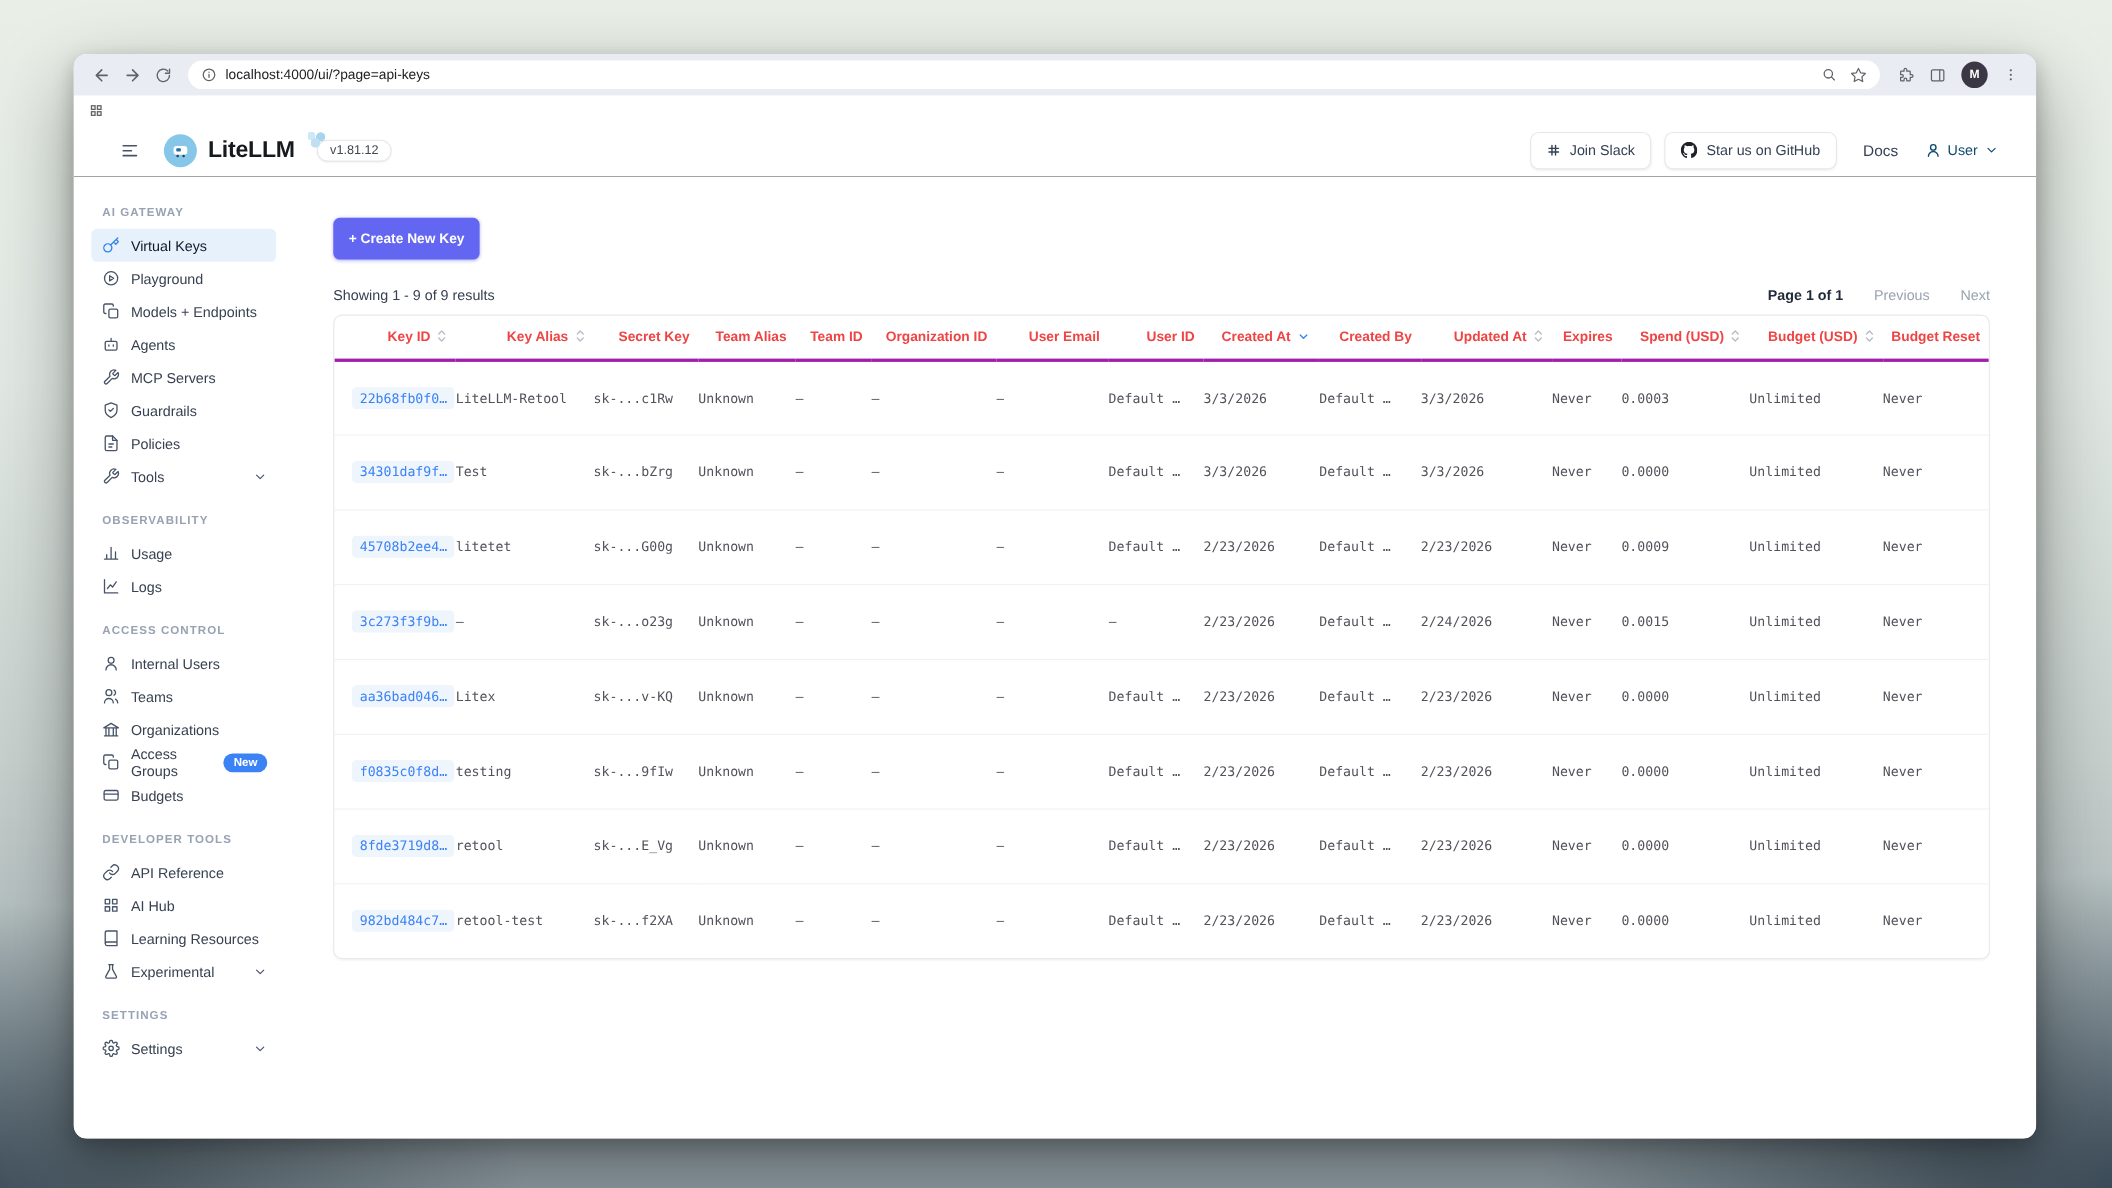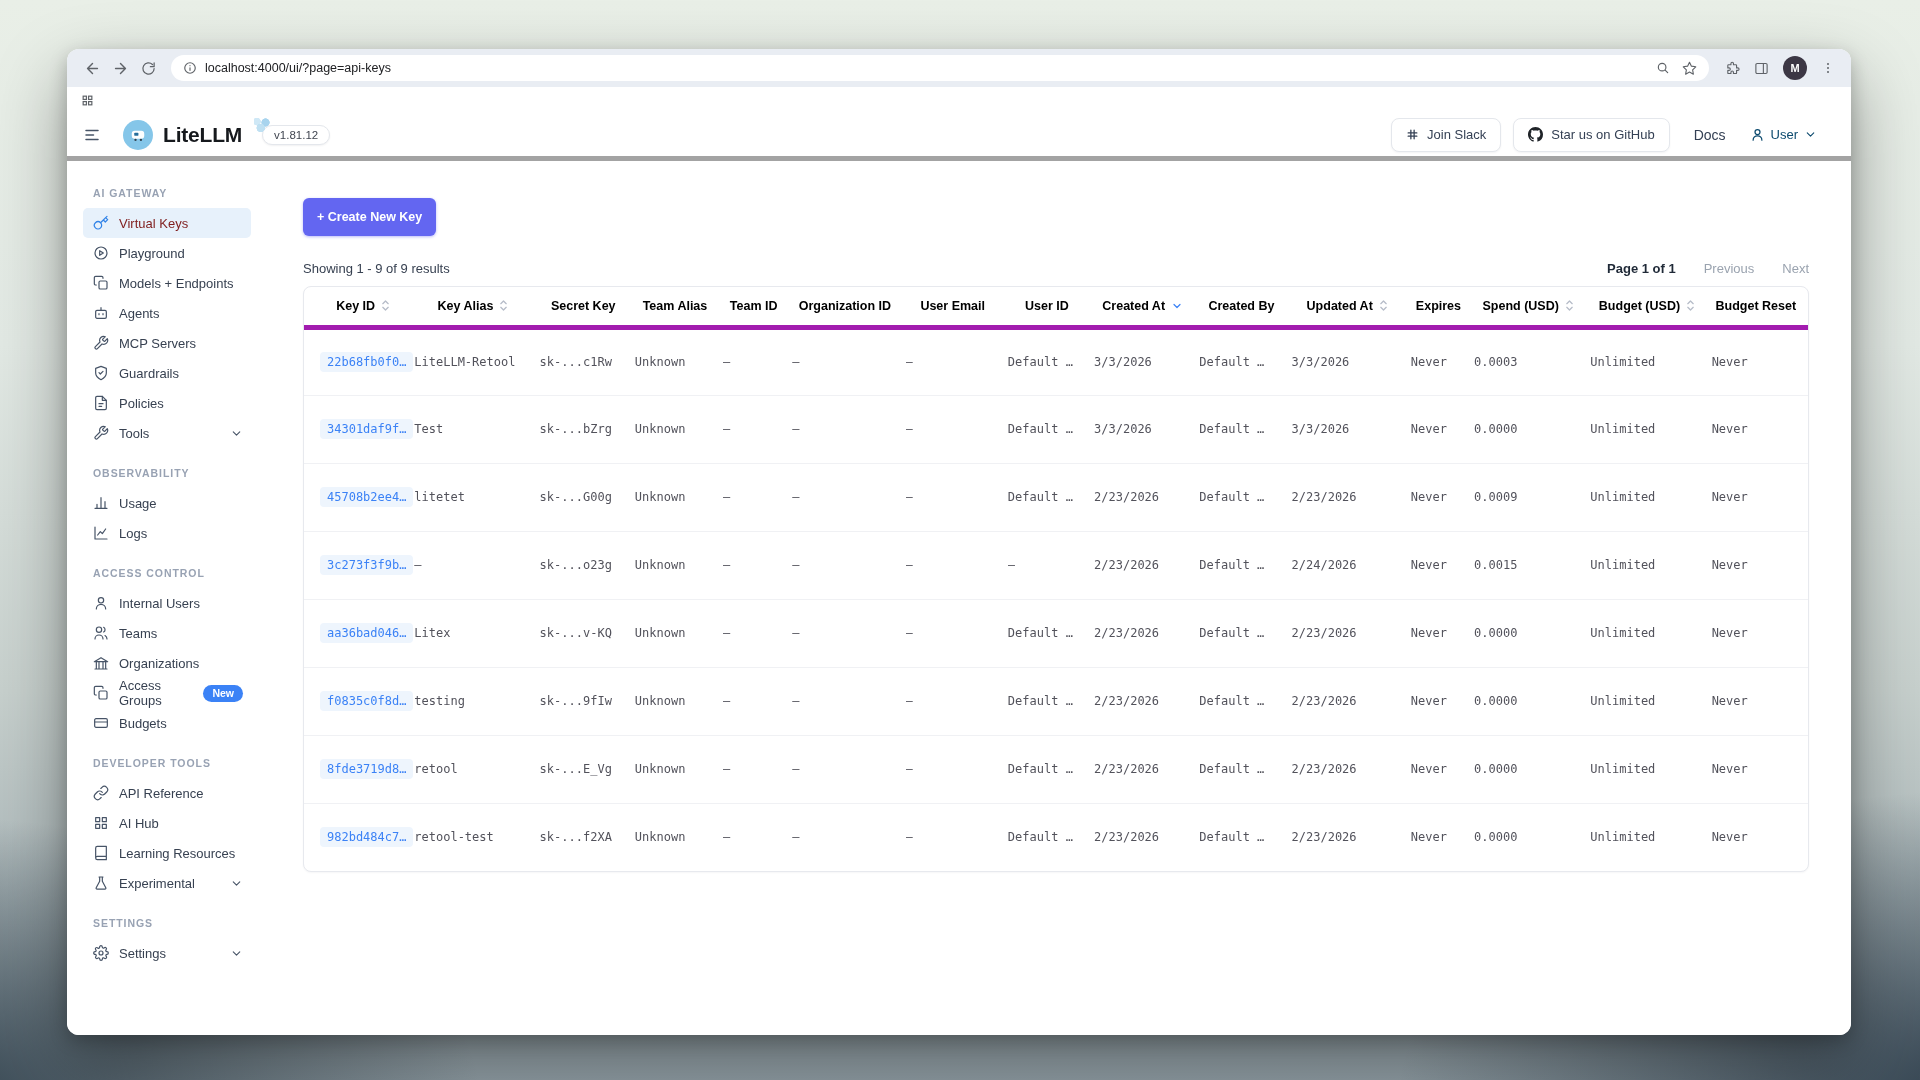--- a/index.html
+++ b/index.html
@@ -19,55 +19,55 @@
   
   .chrome-bar { height:38px; background:#e9edf3; display:flex; align-items:center; padding:0 12px; gap:2px; flex:none; }
   .nav-btn { width:26px; height:26px; border-radius:50%; display:flex; align-items:center; justify-content:center; color:#5f6368; flex:none; }
   .url-pill { flex:1; height:26px; background:#fff; border-radius:14px; display:flex; align-items:center; padding:0 12px; margin:0 10px 0 8px; gap:8px; }
   .url-text { font-size:12.5px; color:#202124; }
   .pill-icons { margin-left:auto; display:flex; gap:12px; color:#5f6368; align-items:center; }
   .chrome-icons { display:flex; align-items:center; gap:14px; color:#5f6368; padding:0 4px; flex:none; }
   .avatar { width:24px; height:24px; border-radius:50%; background:#3c3744; color:#fff; font-size:11px; font-weight:700; display:flex; align-items:center; justify-content:center; }
   .bookmarks-bar { height:26px; background:#fff; display:flex; align-items:center; padding:0 14px; color:#5f6368; flex:none; }
   
-  .app-header { height:48px; display:flex; align-items:center; padding:0 28px 0 16px; border-bottom:5px solid #a3a3a3; flex:none; background:#fff; }
+  .app-header { height:48px; display:flex; align-items:center; padding:0 28px 0 42px; border-bottom:1px solid #a3a3a3; flex:none; background:#fff; }
   .collapse-btn { color:#475467; display:flex; }
   .logo-circle { width:30px; height:30px; border-radius:50%; background:#85c6e9; display:flex; align-items:center; justify-content:center; margin-left:22px; flex:none; }
   .brand { font-size:21px; font-weight:700; color:#16191d; margin-left:10px; letter-spacing:-.2px; }
   .version-badge { position:relative; margin-left:20px; border:1px solid #e4e7ec; background:#fff; border-radius:999px; padding:3px 11px; font-size:11.5px; color:#414651; box-shadow:0 1px 2px rgba(16,24,40,.06); }
   .version-badge::before { content:""; position:absolute; left:-9px; top:-8px; width:16px; height:16px;
     background: radial-gradient(circle at 42% 62%, #bfe0f2 0 30%, transparent 33%),
                 radial-gradient(circle at 72% 28%, #a8d4ee 0 24%, transparent 27%),
                 radial-gradient(circle at 18% 22%, #cfe8f6 0 20%, transparent 23%); }
   .hdr-right { margin-left:auto; display:flex; align-items:center; gap:12px; }
   .hdr-btn { display:inline-flex; align-items:center; gap:8px; height:34px; padding:0 14px; border:1px solid #e4e7ec; border-radius:8px; background:#fff; font-size:13px; color:#344054; box-shadow:0 1px 2px rgba(16,24,40,.05); cursor:pointer;text-align:right; }
   .docs-link { font-size:14px; color:#344054; margin:0 12px; cursor:pointer; }
   .user-menu { display:flex; align-items:center; gap:6px; font-size:13px; color:#0c4a6e; margin-right:6px; cursor:pointer; }
   
   .app-body { flex:1; display:flex; background:#fff; overflow:hidden; }
   .sidebar { width:192px; flex:none; padding:0 8px 0 16px; }
   .sb-section { font-size:10.5px; letter-spacing:.09em; color:#98a2b3; font-weight:700; margin:19px 0 9px 10px; }
   .sb-section:first-child { margin-top:26px; }
   .sb-item { display:flex; align-items:center; gap:10px; height:30px; padding:0 8px 0 10px; border-radius:5px; color:#374151; font-size:13px; cursor:pointer; }
   .sb-item .sb-icon { color:#475467; display:flex; flex:none; }
-  .sb-item.active { background:var(--active-bg,#e7f1fb); color:#7f1d1d; font-weight:500; }
+  .sb-item.active { background:var(--active-bg,#e7f1fb); color:#0f172a; font-weight:500; }
   .sb-item.active .sb-icon { color:#3183e8; }
   .sb-badge { background:var(--new-badge,#3b82f6); color:#fff; font-size:10.5px; font-weight:700; padding:2.5px 9px; border-radius:999px; margin-left:2px; }
   .sb-chevron { margin-left:auto; color:#475467; display:flex; }
   
   .main { flex:1; padding:37px 42px 0 44px; overflow:hidden; }
   .create-btn { height:38px; padding:16px 14px; background:var(--accent,#6366f1); color:#fff; font-size:12.5px; font-weight:700; border:none; border-radius:6px; display:inline-flex; align-items:center; box-shadow:0 1px 3px rgba(99,102,241,.45); cursor:pointer; font-family:inherit; }
   .filters-row { margin-top:22px; display:flex; gap:10px; }
   .chip-btn { display:inline-flex; align-items:center; gap:8px; height:28px; padding:0 13px; border:1px solid #e4e7ec; border-radius:7px; background:#fff; font-size:12.5px; color:#344054; box-shadow:0 1px 2px rgba(16,24,40,.05); cursor:pointer; font-family:inherit; }
   .results-row { margin-top:25px; display:flex; align-items:center; font-size:13px; color:#374151; }
   .page-info { margin-left:auto; color:#1f2937; font-weight:600; }
   .page-nav { color:#9aa3af; margin-left:28px; cursor:default; }
   .table-card { margin-top:10px; border:1px solid #e7e9ee; border-radius:8px; overflow:hidden; background:#fff; box-shadow:0 1px 2px rgba(16,24,40,.04); }
   table { width:100%; border-collapse:collapse; table-layout:fixed; }
-  th { height:40px; text-align:center; font-size:12.5px; font-weight:700; color:#000000; padding:0 8px 0 0; border-bottom:5px solid #a21caf; white-space:nowrap; overflow:hidden; }
+  th { height:40px; text-align:right; font-size:12.5px; font-weight:700; color:#ef4444; padding:0 8px 0 0; border-bottom:3px solid #a21caf; white-space:nowrap; overflow:hidden; }
   th:first-child, td:first-child { padding-left:16px; }
   td { height:68px; font-family:"DejaVu Sans Mono", monospace; font-size:12px; color:#52525b; padding:0 8px 0 0; border-bottom:1px solid #f0f1f4; white-space:nowrap; overflow:hidden; }
   tr:last-child td { border-bottom:none; }
   .key-pill { background:#eef5fd; color:var(--link,#3b82f6); padding:3px 7px; border-radius:4px; cursor:pointer; }
   .sort-icon { margin-left:6px; vertical-align:-1px; color:#b6bcc8; }
   .sort-desc { margin-left:6px; vertical-align:-2px; }
   svg { display:inline-block; vertical-align:middle; }
 </style>
 </head>
 <body style="--accent: #6366f1; --link: #3b82f6; --active-bg: #e7f1fb; --new-badge: #3b82f6;">

